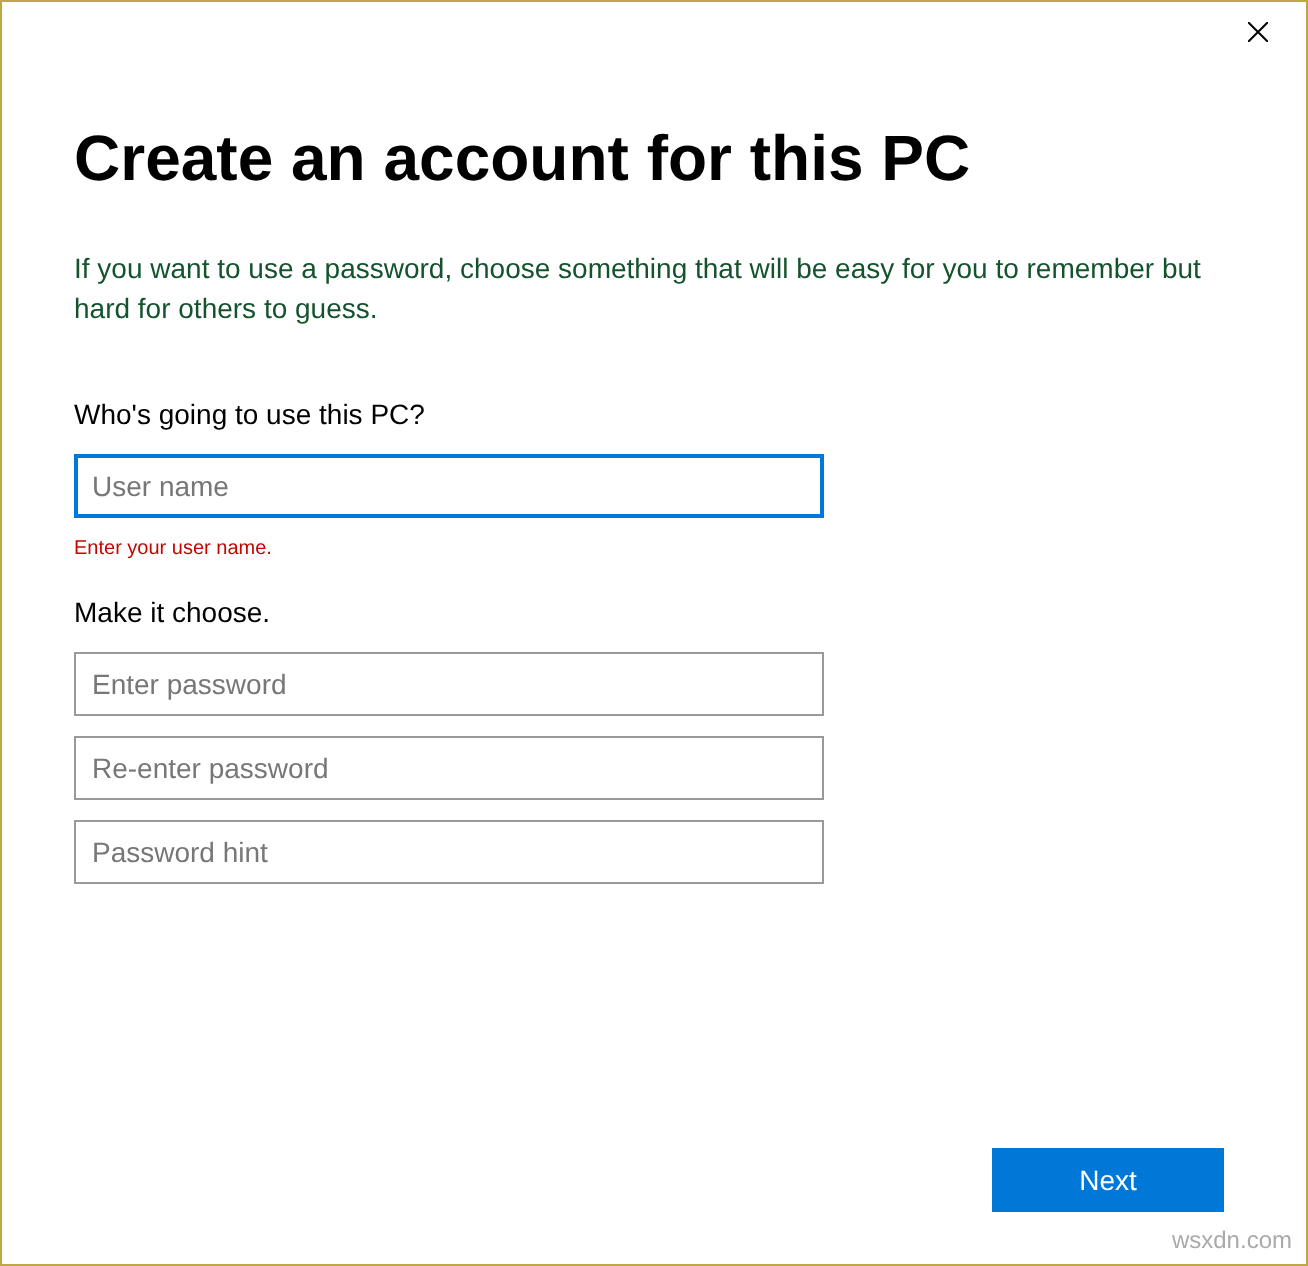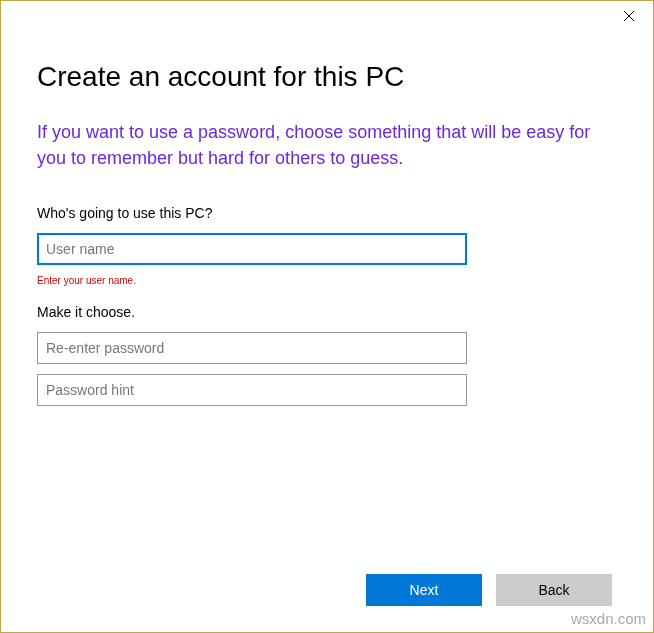--- a/index.html
+++ b/index.html
@@ -33,39 +33,39 @@
       justify-content: center;
       cursor: pointer;
     }
     .close-btn svg { width: 10px; height: 10px; }
     .content {
       flex: 1;
       padding: 30px 36px 0 36px;
       overflow: hidden;
     }
     h1 {
-      font-size: 28px;
-      font-weight: 400;
+      font-size: 32px;
+      font-weight: 700;
       color: #000;
       margin-bottom: 26px;
     }
     p.desc {
-      font-size: 18px;
-      color: #6d28d9;
+      font-size: 14px;
+      color: #14532d;
       line-height: 1.45;
       margin-bottom: 34px;
     }
     .section-label {
       font-size: 14px;
       font-weight: 400;
       color: #000;
       margin-bottom: 12px;
     }
     .field {
-      width: 430px;
+      width: 375px;
       height: 32px;
       border: 1px solid #999;
       padding: 0 8px;
       font-size: 14px;
       font-family: inherit;
       color: #000;
       margin-bottom: 10px;
       display: block;
       outline: none;
     }
@@ -93,21 +93,21 @@
       font-size: 14px;
       font-family: inherit;
       cursor: pointer;
     }
     .btn-primary { background: #0078d7; color: #fff; }
     .btn-secondary { background: #cccccc; color: #000; }
     .watermark {
       position: absolute;
       bottom: 6px;
       right: 8px;
-      font-size: 15px;
+      font-size: 12px;
       color: #aaa;
       font-family: Arial, sans-serif;
     }
   </style>
 </head>
 <body>
 
 <div class="window">
   <div class="titlebar">
     <div class="close-btn">
@@ -120,23 +120,23 @@
 
   <div class="content">
     <h1>Create an account for this PC</h1>
     <p class="desc">If you want to use a password, choose something that will be easy for you to remember but hard for others to guess.</p>
 
     <div class="section-label">Who's going to use this PC?</div>
     <input type="text" class="field focused" placeholder="User name" style="">
     <div class="error-text">Enter your user name.</div>
 
     <div class="section-label">Make it choose.</div>
+    <input type="password" class="field" placeholder="Enter password" style="">
     <input type="password" class="field" placeholder="Re-enter password" style="">
     <input type="text" class="field" placeholder="Password hint" style="">
   </div>
 
   <div class="footer">
     <button class="btn btn-primary">Next</button>
-    <button class="btn btn-secondary">Back</button>
   </div>
 </div>
 
 <div class="watermark">wsxdn.com</div>
 
 </body></html>

